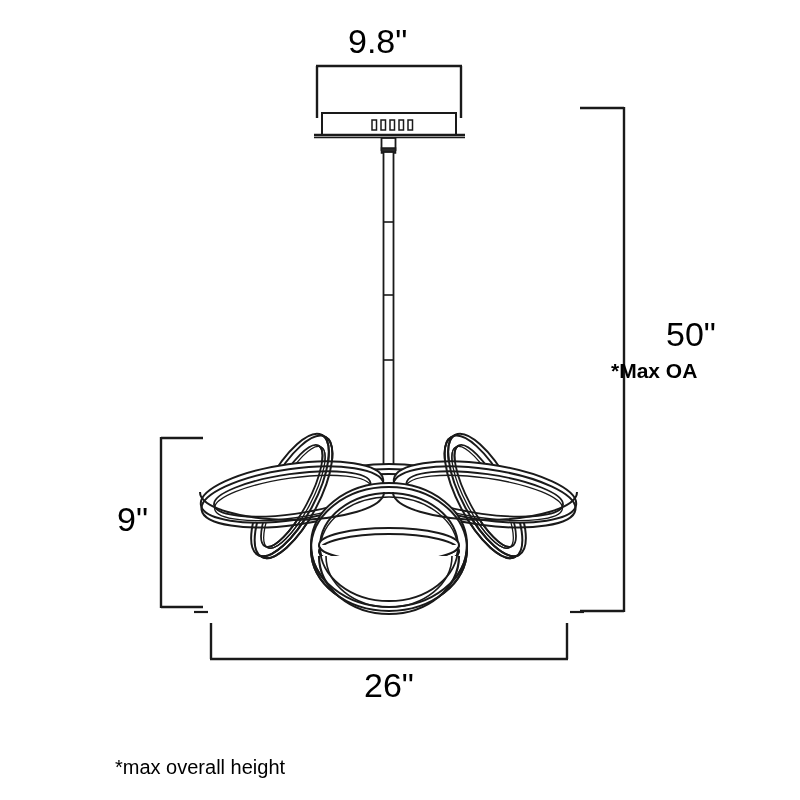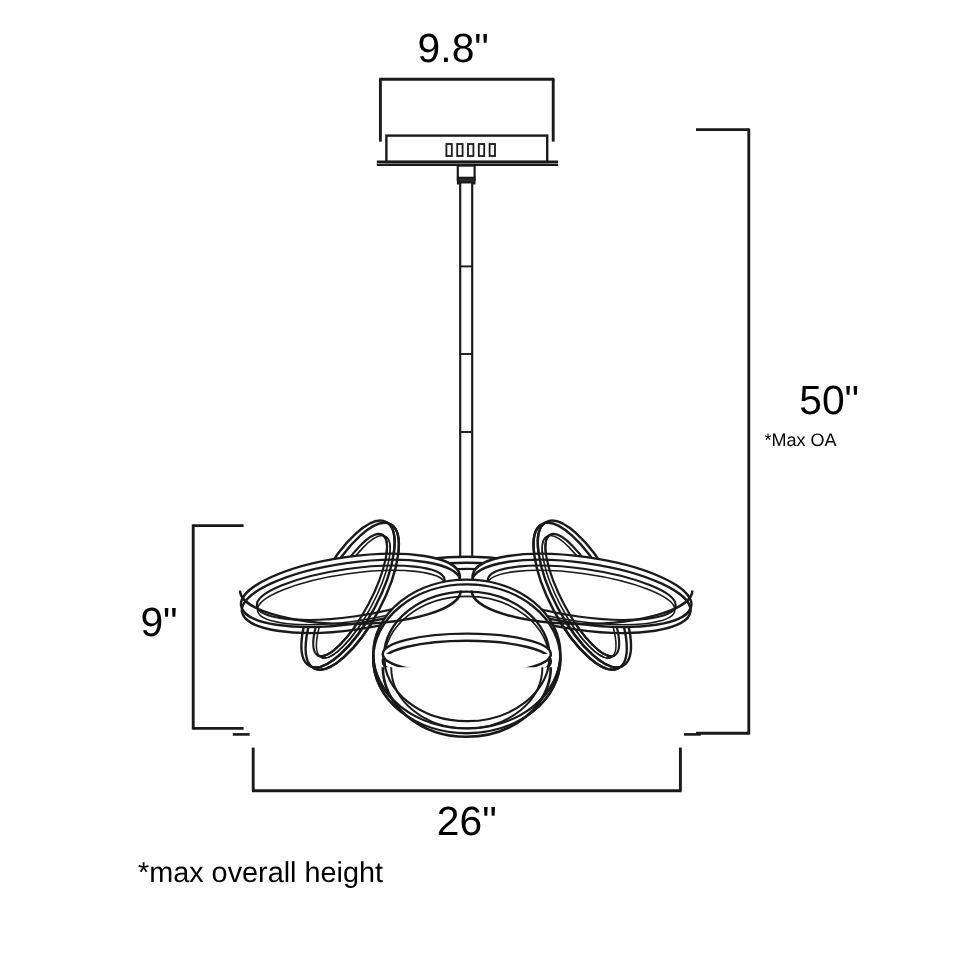--- a/index.html
+++ b/index.html
@@ -33,38 +33,39 @@
     top: 24px;
     font-size: 34px;
     letter-spacing: 0px;
   }
   #dim-height-label {
     left: 666px;
     top: 317px;
     font-size: 34px;
   }
   #dim-height-sublabel {
-    left: 637px;
+    left: 611px;
     top: 360px;
-    font-size: 15px;
+    font-size: 21px;
+    font-weight: bold;
   }
   #dim-fixture-height-label {
     left: 117px;
     top: 502px;
     font-size: 34px;
   }
   #dim-diameter-label {
     left: 364px;
     top: 668px;
     font-size: 34px;
   }
   #footnote-label {
     left: 115px;
-    top: 716px;
-    font-size: 24px;
+    top: 757px;
+    font-size: 20px;
   }
 </style>
 </head>
 <body>
 
 <svg id="spec-sheet" viewBox="0 0 800 800" width="800" height="800">
 
   <defs>
 
     <g id="ringband">

